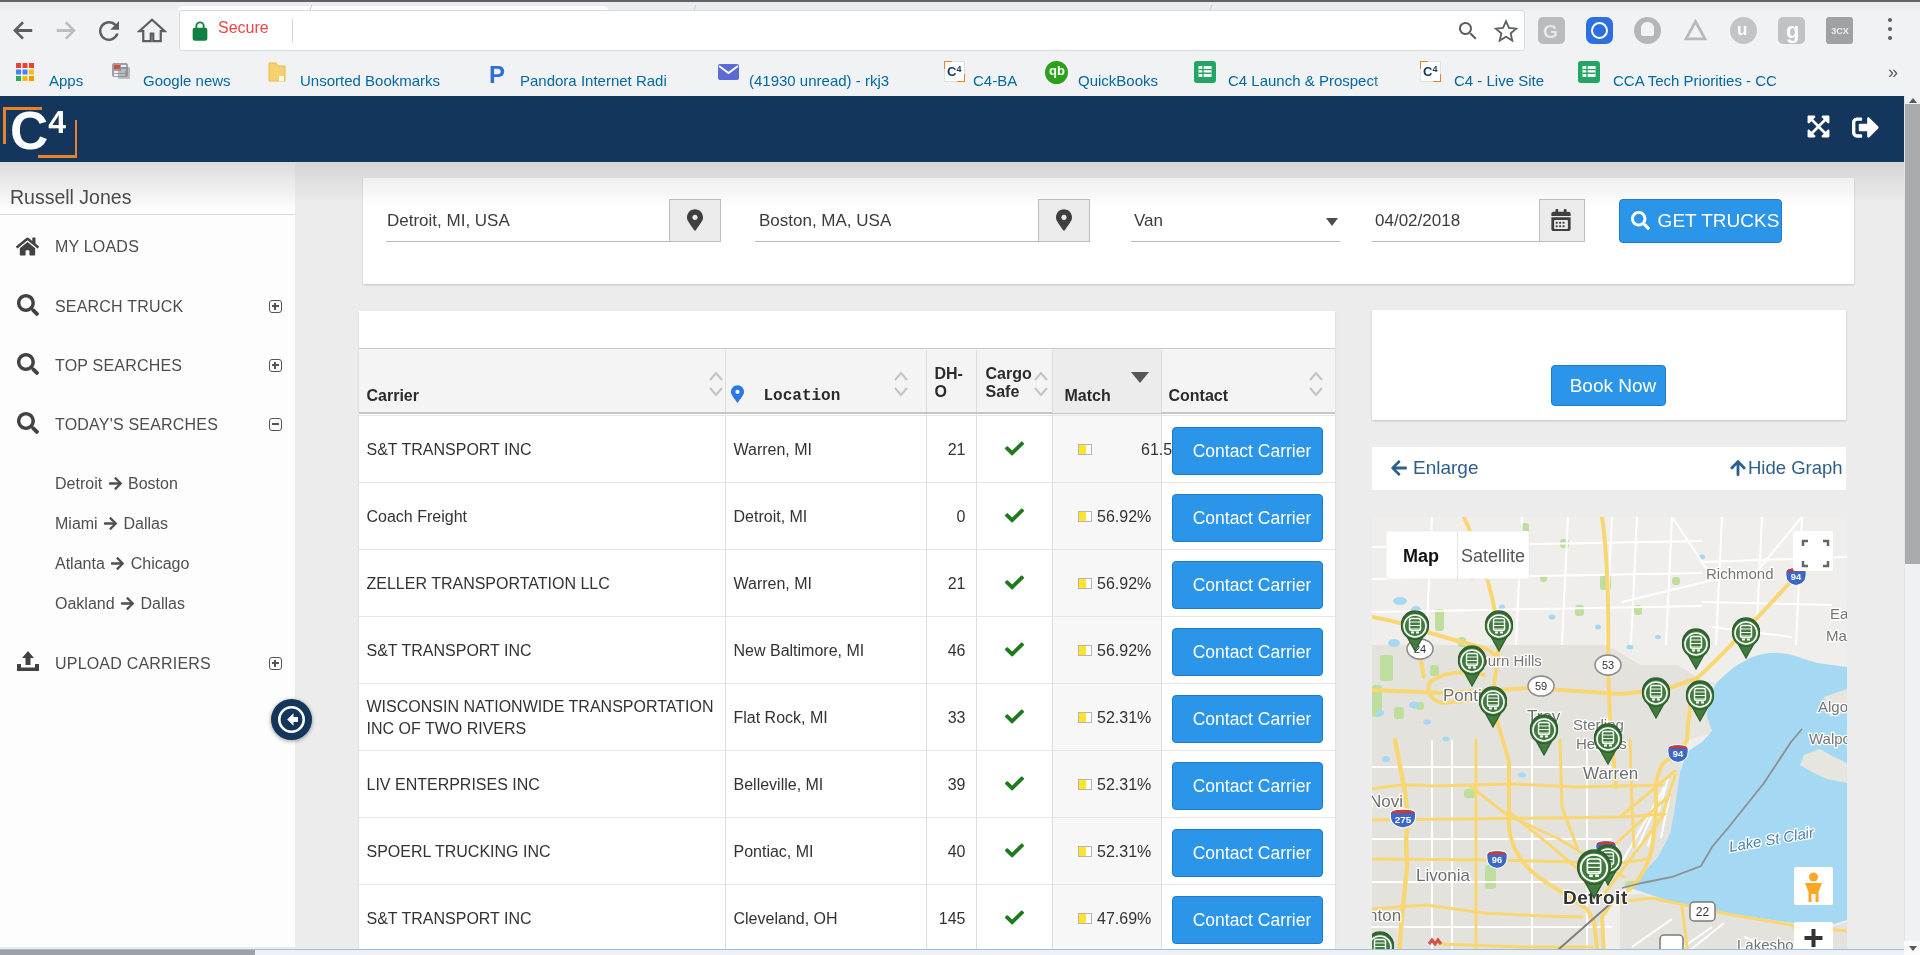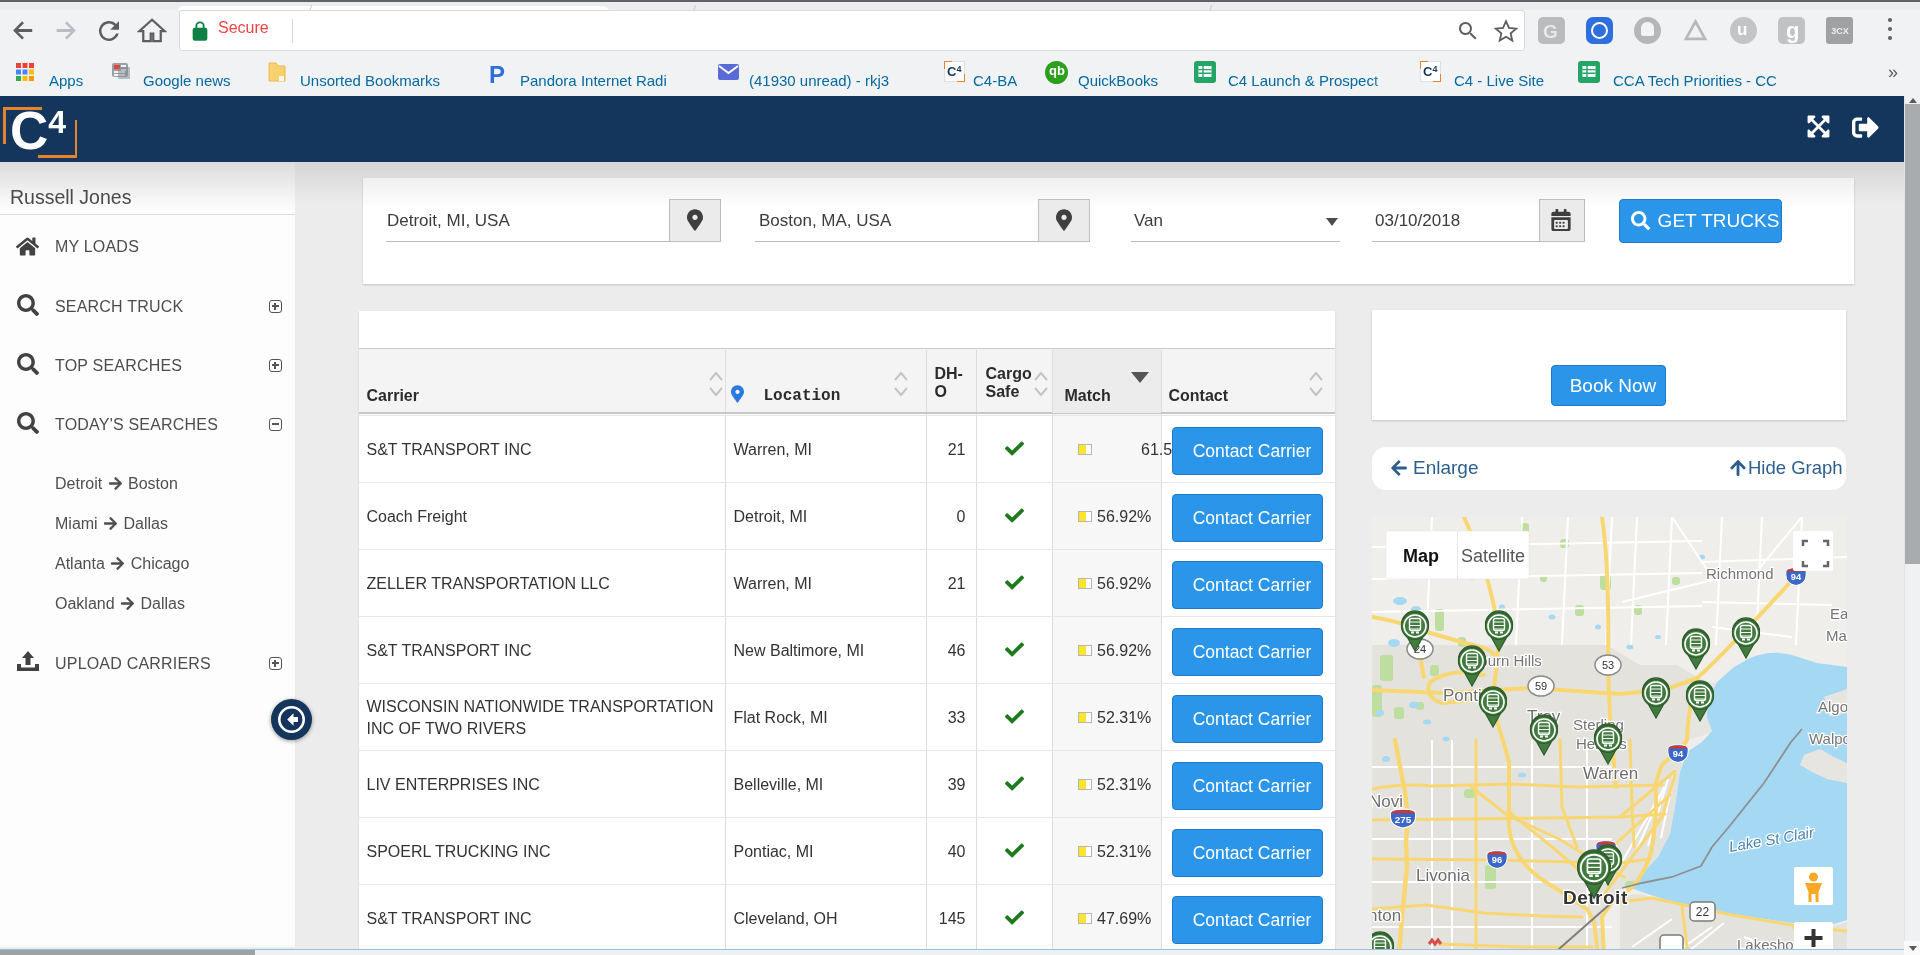--- a/index.html
+++ b/index.html
@@ -164,21 +164,21 @@
       <div class="input-line" style="left:392px;top:21px;width:283px;height:43px;"></div>
       <div class="abs" style="left:396px;top:33px;font-size:17px;color:#3c3c3c;">Boston, MA, USA</div>
       <div class="pinbtn" style="left:675px;top:21px;width:52px;height:43px;"></div>
       <svg class="abs" style="left:693px;top:31px;" width="16" height="22" viewBox="0 0 384 512">
           <path fill="#3f3f3f" d="M172.3 501.7C27 291 0 269.4 0 192 0 86 86 0 192 0s192 86 192 192c0 77.4-27 99-172.3 309.7-9.5 13.8-29.9 13.8-39.4 0zM192 256c35.3 0 64-28.7 64-64s-28.7-64-64-64-64 28.7-64 64 28.7 64 64 64z"></path>
         </svg>
       <div class="input-line" style="left:768px;top:21px;width:209px;height:43px;"></div>
       <div class="abs" style="left:771px;top:33px;font-size:17px;color:#3c3c3c;">Van</div>
       <div class="abs" style="left:963px;top:40px;width:0;height:0;border-left:6px solid transparent;border-right:6px solid transparent;border-top:8px solid #4d4d4d;"></div>
       <div class="input-line" style="left:1009px;top:21px;width:167px;height:43px;"></div>
-      <div class="abs" style="left:1012px;top:33px;font-size:17px;color:#3c3c3c;">03/10/2018</div>
+      <div class="abs" style="left:1012px;top:33px;font-size:17px;color:#3c3c3c;">04/02/2018</div>
       <div class="pinbtn" style="left:1176px;top:21px;width:46px;height:43px;"></div>
       <svg class="abs" style="left:1188px;top:31px;" width="20" height="22" viewBox="0 0 448 512">
           <path fill="#3f3f3f" d="M0 464c0 26.5 21.5 48 48 48h352c26.5 0 48-21.5 48-48V192H0v272zm64-192c0-8.8 7.2-16 16-16h288c8.8 0 16 7.2 16 16v176c0 8.8-7.2 16-16 16H80c-8.8 0-16-7.2-16-16V272zm36 36v24c0 6.6 5.4 12 12 12h24c6.6 0 12-5.4 12-12v-24c0-6.6-5.4-12-12-12h-24c-6.6 0-12 5.4-12 12zm80 0v24c0 6.6 5.4 12 12 12h24c6.6 0 12-5.4 12-12v-24c0-6.6-5.4-12-12-12h-24c-6.6 0-12 5.4-12 12zm80 0v24c0 6.6 5.4 12 12 12h24c6.6 0 12-5.4 12-12v-24c0-6.6-5.4-12-12-12h-24c-6.6 0-12 5.4-12 12zm-160 80v24c0 6.6 5.4 12 12 12h24c6.6 0 12-5.4 12-12v-24c0-6.6-5.4-12-12-12h-24c-6.6 0-12 5.4-12 12zm80 0v24c0 6.6 5.4 12 12 12h24c6.6 0 12-5.4 12-12v-24c0-6.6-5.4-12-12-12h-24c-6.6 0-12 5.4-12 12zm80 0v24c0 6.6 5.4 12 12 12h24c6.6 0 12-5.4 12-12v-24c0-6.6-5.4-12-12-12h-24c-6.6 0-12 5.4-12 12zM400 64h-48V16c0-8.8-7.2-16-16-16h-32c-8.8 0-16 7.2-16 16v48H160V16c0-8.8-7.2-16-16-16h-32c-8.8 0-16 7.2-16 16v48H48C21.5 64 0 85.5 0 112v48h448v-48c0-26.5-21.5-48-48-48z"></path>
         </svg>
       <div class="bluebtn" style="left:1256px;top:21px;width:163px;height:44px;font-size:19px;line-height:42px;">
         <svg style="vertical-align:-3px;margin-right:8px;" width="19" height="19" viewBox="0 0 512 512">
             <path fill="#fff" d="M505 442.7 405.3 343c-4.5-4.5-10.6-7-17-7H372c27.6-35.3 44-79.7 44-128C416 93.1 322.9 0 208 0S0 93.1 0 208s93.1 208 208 208c48.3 0 92.7-16.4 128-44v16.3c0 6.4 2.5 12.5 7 17l99.7 99.7c9.4 9.4 24.6 9.4 33.9 0l28.3-28.3c9.4-9.4 9.4-24.6.1-34zM208 336c-70.7 0-128-57.2-128-128 0-70.7 57.2-128 128-128 70.7 0 128 57.2 128 128 0 70.7-57.2 128-128 128z"></path>
           </svg>GET TRUCKS</div>
     </div>
 
@@ -304,21 +304,21 @@
       <div class="abs" style="left:719.5px;top:602px;width:14px;height:11px;border:1px solid #b5b5b5;background:linear-gradient(90deg,#fbe42c 0 62%,#fff 62%);"></div>
       <div class="td" style="left:738.5px;top:599px;">47.69%</div>
       <div class="bluebtn" style="left:813.5px;top:585px;width:151px;height:48px;font-size:17.5px;line-height:46px;">Contact Carrier</div>
       </div>
     </div>
 
     <div class="card" style="left:1077px;top:148px;width:474px;height:110px;">
       <div class="bluebtn" style="left:179px;top:55px;width:115px;height:41px;font-size:19px;line-height:39px;">Book Now</div>
     </div>
 
-    <div class="card" style="left:1077px;top:285px;width:474px;height:43px;box-shadow:none;border-radius:14px;">
+    <div class="card" style="left:1077px;top:285px;width:474px;height:43px;box-shadow:none;">
       <svg class="abs" style="left:18px;top:12px;" width="18" height="18" viewBox="0 0 448 512">
           <path fill="#2d5f8d" d="M257.5 445.1l-22.2 22.2c-9.4 9.4-24.6 9.4-33.9 0L7 273c-9.4-9.4-9.4-24.6 0-33.9L201.4 44.7c9.4-9.4 24.6-9.4 33.9 0l22.2 22.2c9.5 9.5 9.3 25-.4 34.3L136.6 216H424c13.3 0 24 10.7 24 24v32c0 13.3-10.7 24-24 24H136.6l120.5 114.8c9.8 9.3 10 24.8.4 34.3z"></path>
         </svg>
       <div class="abs" style="left:41px;top:10px;font-size:19px;color:#2d5f8d;">Enlarge</div>
       <svg class="abs" style="left:357px;top:12px;" width="18" height="18" viewBox="0 0 448 512">
           <path fill="#2d5f8d" d="M34.9 289.5l-22.2-22.2c-9.4-9.4-9.4-24.6 0-33.9L207 39c9.4-9.4 24.6-9.4 33.9 0l194.3 194.3c9.4 9.4 9.4 24.6 0 33.9L413 289.4c-9.5 9.5-25 9.3-34.3-.4L264 168.6V456c0 13.3-10.7 24-24 24h-32c-13.3 0-24-10.7-24-24V168.6L69.2 289.1c-9.3 9.8-24.8 10-34.3.4z"></path>
         </svg>
       <div class="abs" style="left:376px;top:10px;font-size:18.5px;color:#2d5f8d;white-space:nowrap;">Hide Graph</div>
     </div>
     <div id="mapbox" class="abs" style="left:1077px;top:355px;width:475px;height:438px;overflow:hidden;"><svg width="475" height="438" viewBox="0 0 475 438">

